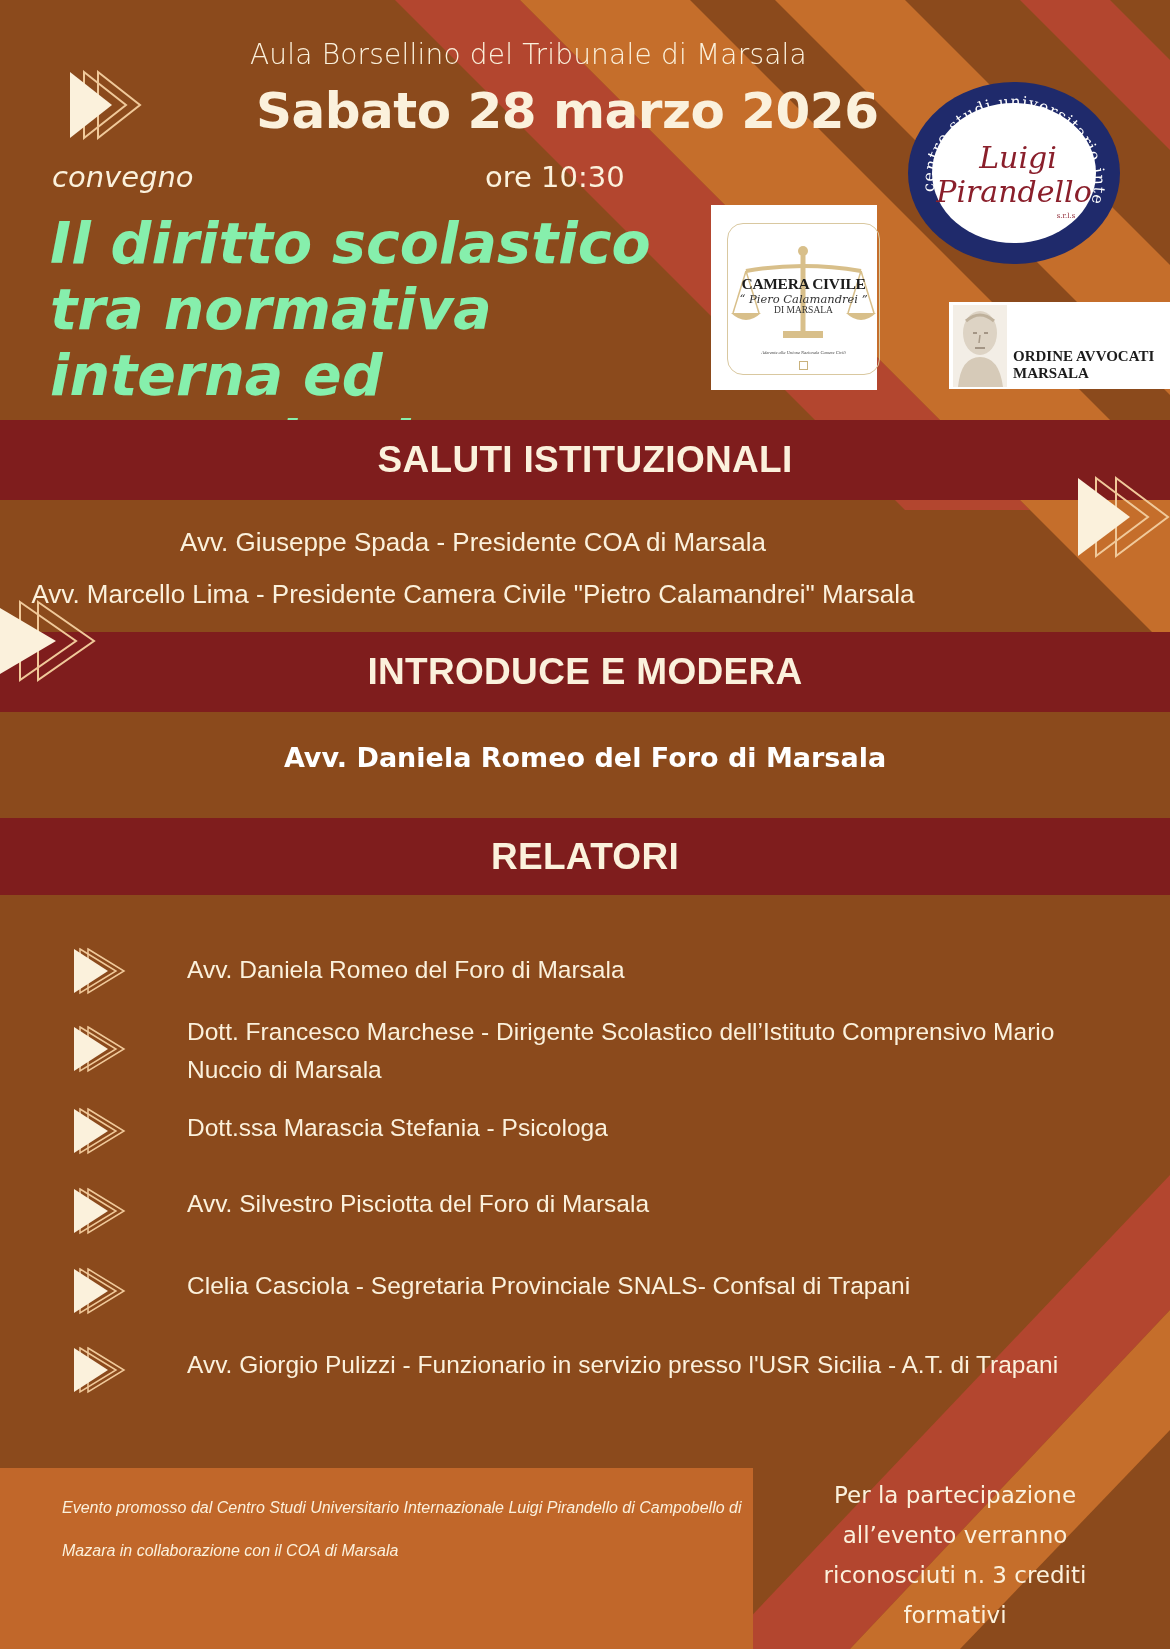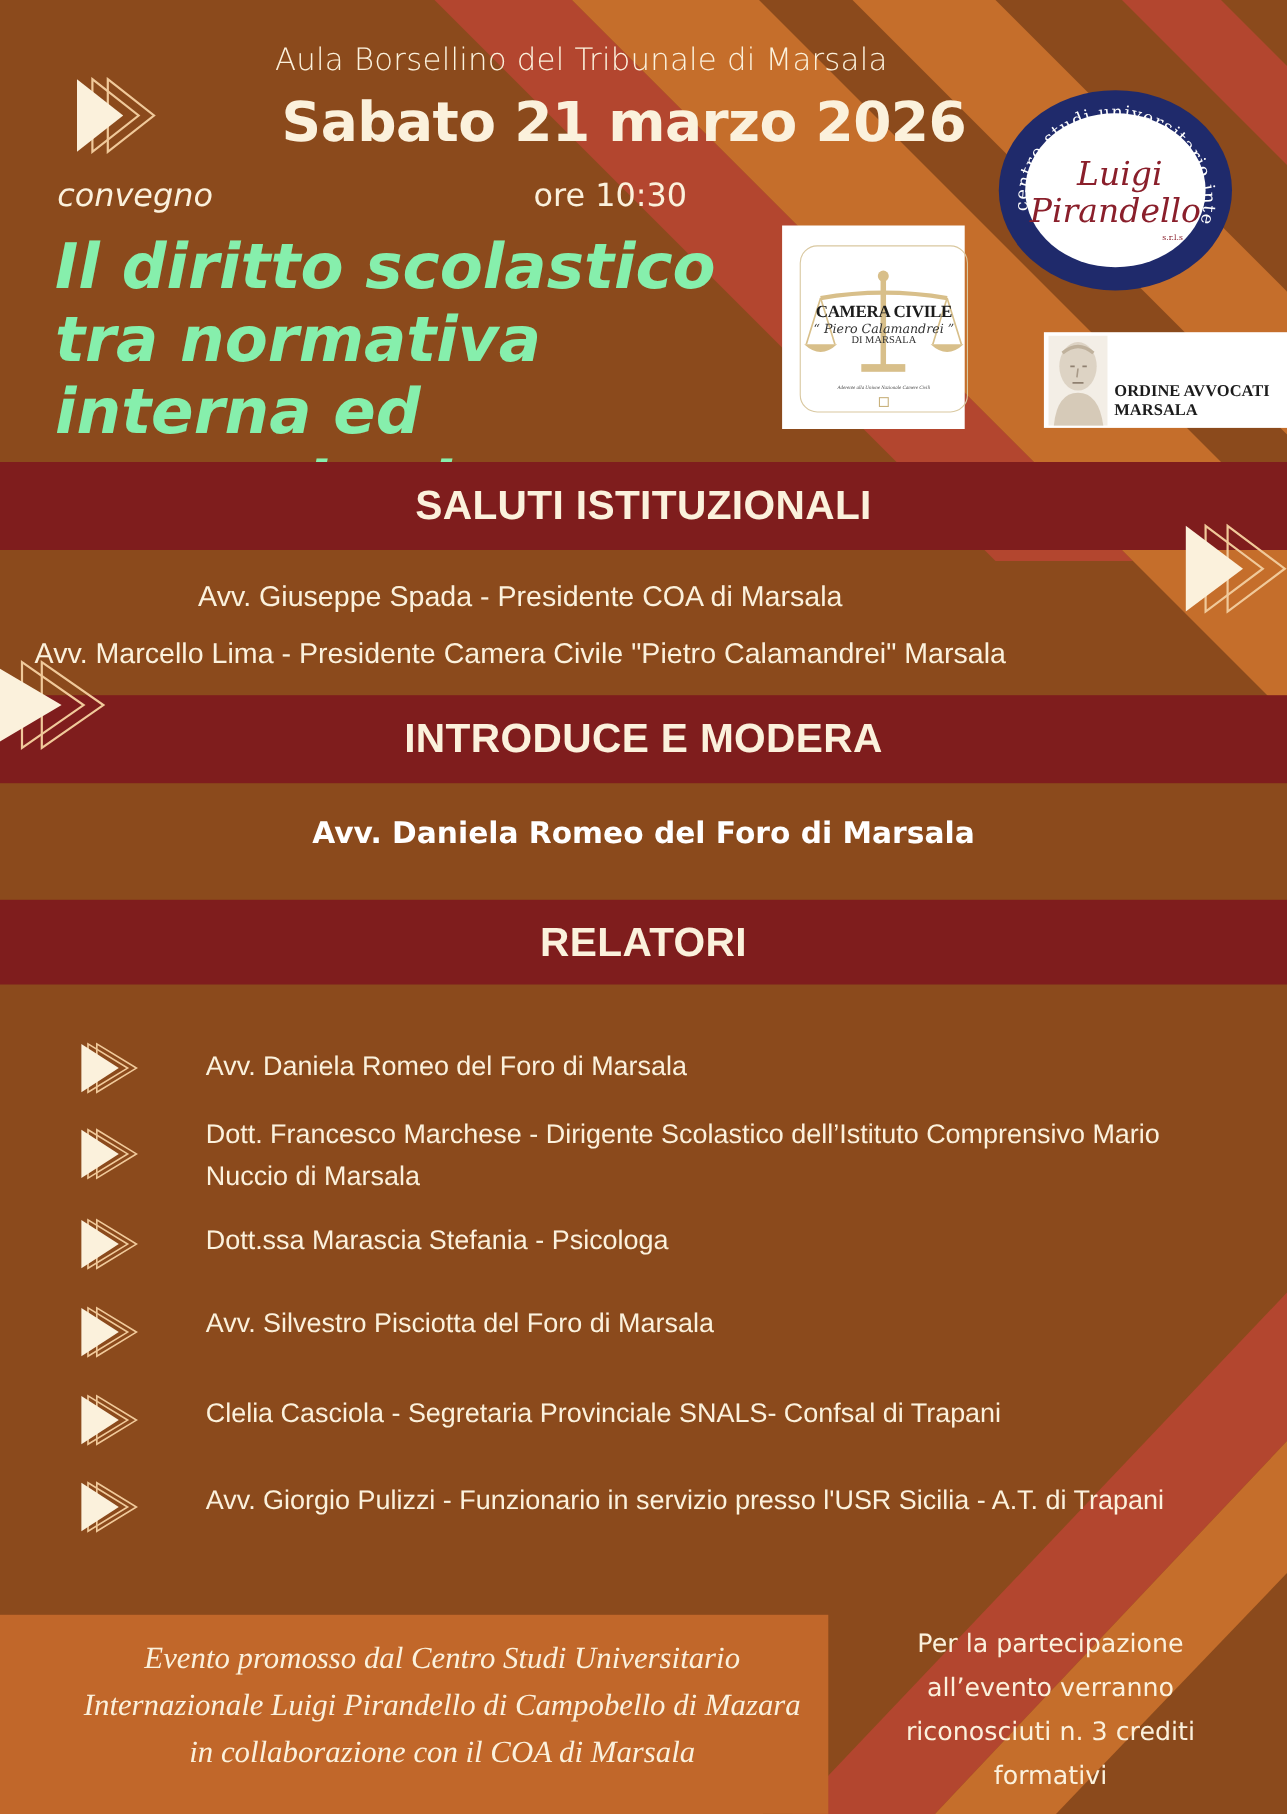--- a/index.html
+++ b/index.html
@@ -27,21 +27,21 @@
   .band-label { font-family: "Liberation Sans", sans-serif; font-weight: bold; font-size: 37px; color: #fbf1dc; letter-spacing: 0.3px; }
 
   .saluti-line { position: absolute; left: 0; width: 946px; text-align: center; font-family: "Liberation Sans", sans-serif; font-size: 26px; color: #fbf1dc; }
   .moderator { position: absolute; left: 0; width: 1170px; top: 742px; text-align: center; font-family: "DejaVu Sans", sans-serif; font-weight: bold; font-size: 27px; color: #fff; }
 
   .speaker { position: absolute; left: 0; width: 1170px; }
   .speaker .arrow { position: absolute; left: 72px; }
   .speaker .txt { position: absolute; left: 187px; width: 960px; font-family: "Liberation Sans", sans-serif; font-size: 24.5px; line-height: 38px; color: #fbf1dc; }
 
   .promo-box { left: 0; top: 1468px; width: 753px; height: 181px; background: #c1672a; }
-  .promo-text { left: 62px; top: 1486px; width: 680px; font-family: Liberation Serif, serif; font-style: italic; font-size: 28px; line-height: 43px; color: #fbf1dc; text-align: center; }
+  .promo-text { left: 62px; top: 1486px; width: 680px; font-family: Liberation Sans, sans-serif; font-style: italic; font-size: 16px; line-height: 43px; color: #fbf1dc; }
   .credits-text { left: 795px; top: 1475px; width: 320px; text-align: center; font-family: "DejaVu Sans", sans-serif; font-size: 23px; line-height: 40px; color: #fbf1dc; }
 </style>
 </head>
 <body>
 
 <div class="poster">
 
   <svg class="stripes-top" viewBox="0 0 1170 1649" width="1170" height="1649">
 
     <polygon points="395,0 520,0 1030,510 905,510" fill="#b3462f"></polygon>
@@ -62,21 +62,21 @@
 
   <div class="abs" style="left:68px; top:70px;">
     <svg width="80" height="70" viewBox="0 0 80 70">
       <polygon points="30,2 72,35 30,68" fill="none" stroke="#f0c99a" stroke-width="2"></polygon>
       <polygon points="16,2 58,35 16,68" fill="none" stroke="#f0c99a" stroke-width="2"></polygon>
       <polygon points="2,2 44,35 2,68" fill="#fbf1dc"></polygon>
     </svg>
   </div>
 
   <div class="abs venue">Aula Borsellino del Tribunale di Marsala</div>
-  <div class="abs date">Sabato 21 marzo 2026</div>
+  <div class="abs date">Sabato 28 marzo 2026</div>
   <div class="abs convegno">convegno</div>
   <div class="abs time">ore 10:30</div>
   <div class="abs title">Il diritto scolastico tra normativa interna ed eurounitaria</div>
 
   <div class="abs logo-pirandello">
     <svg width="216" height="186" viewBox="0 0 216 186">
       <defs>
         <path id="ringPath" d="M 30,120 A 80,76 0 1 1 186,120"></path>
       </defs>
       <ellipse cx="108" cy="93" rx="106" ry="91" fill="#1f2a6b"></ellipse>

